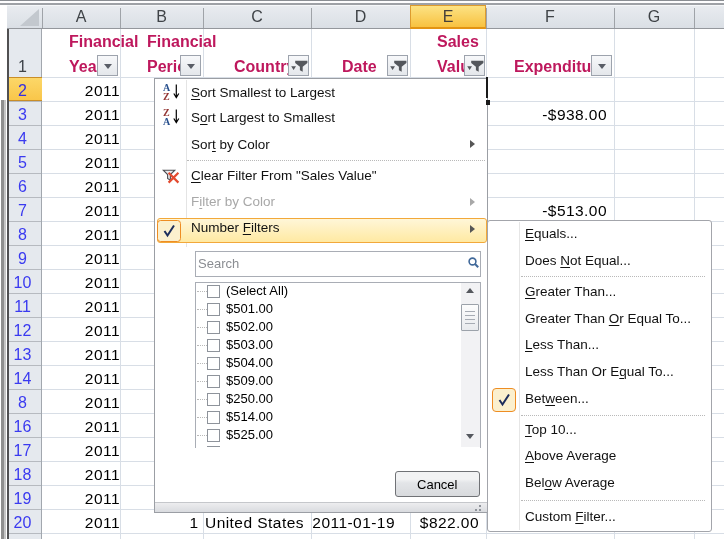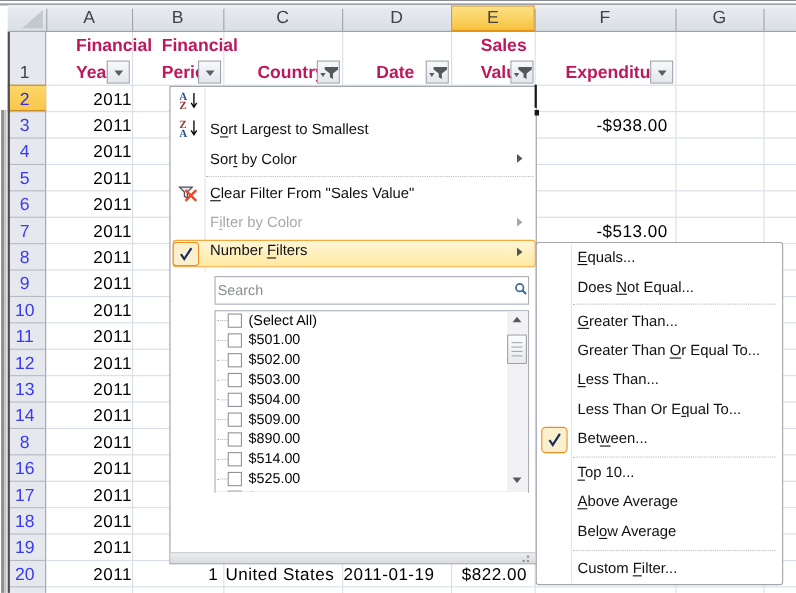--- a/index.html
+++ b/index.html
@@ -165,20 +165,21 @@
 <div class="dat" style="left:42px;top:485px;width:78px;text-align:right">2011</div>
 <div class="dat" style="left:42px;top:509px;width:78px;text-align:right">2011</div>
 <div class="dat" style="left:486px;top:101px;width:121px;text-align:right">-$938.00</div>
 <div class="dat" style="left:486px;top:197px;width:121px;text-align:right">-$513.00</div>
 <div class="dat" style="left:120px;top:509px;width:78.5px;text-align:right">1</div>
 <div class="dat" style="left:205px;top:509px;">United States</div>
 <div class="dat" style="left:299px;top:509px;width:96px;text-align:right">2011-01-19</div>
 <div class="dat" style="left:410px;top:509px;width:69px;text-align:right">$822.00</div>
 <div class="a" style="left:154px;top:78px;width:334px;height:435px;background:#fff;border:1px solid #9b9ea4;box-sizing:border-box;z-index:10">
 <div class="a" style="left:31px;top:1px;width:1px;height:167px;background:#e4e4e4"></div>
+<div class="mi" style="left:36px;top:4px"><u>S</u>ort Smallest to Largest</div>
 <div class="mi" style="left:36px;top:28.5px">S<u>o</u>rt Largest to Smallest</div>
 <div class="mi" style="left:36px;top:55.5px">Sor<u>t</u> by Color</div>
 <div class="mi" style="left:36px;top:87px"><u>C</u>lear Filter From "Sales Value"</div>
 <div class="mi" style="left:36px;top:113px;color:#a8a8a8">F<u>i</u>lter by Color</div>
 <div class="arr" style="left:315px;top:61px"></div>
 <div class="arr" style="left:315px;top:118.5px;border-left-color:#a8a8a8"></div>
 <div class="sep" style="left:32px;top:80.5px;width:298px"></div>
 <svg class="a" style="left:8px;top:3.5px" width="17" height="17" viewBox="0 0 17 17">
 <text x="0" y="8" font-family="Liberation Serif" font-size="10" font-weight="bold" fill="#264e8c">A</text>
 <text x="0" y="16.5" font-family="Liberation Serif" font-size="10" font-weight="bold" fill="#943634">Z</text>
@@ -220,36 +221,37 @@
 <div class="cb" style="left:51.5px;top:259.5px"></div>
 <div class="li" style="left:71px;top:257px">$503.00</div>
 <div class="sep" style="left:42px;top:284px;width:12px"></div>
 <div class="cb" style="left:51.5px;top:277.5px"></div>
 <div class="li" style="left:71px;top:275px">$504.00</div>
 <div class="sep" style="left:42px;top:302px;width:12px"></div>
 <div class="cb" style="left:51.5px;top:295.5px"></div>
 <div class="li" style="left:71px;top:293px">$509.00</div>
 <div class="sep" style="left:42px;top:320px;width:12px"></div>
 <div class="cb" style="left:51.5px;top:313.5px"></div>
-<div class="li" style="left:71px;top:311px">$890.00</div>
+<div class="li" style="left:71px;top:311px">$250.00</div>
 <div class="sep" style="left:42px;top:338px;width:12px"></div>
 <div class="cb" style="left:51.5px;top:331.5px"></div>
 <div class="li" style="left:71px;top:329px">$514.00</div>
 <div class="sep" style="left:42px;top:356px;width:12px"></div>
 <div class="cb" style="left:51.5px;top:349.5px"></div>
 <div class="li" style="left:71px;top:347px">$525.00</div>
 <div class="sep" style="left:42px;top:373px;width:12px"></div>
 <div class="cb" style="left:51.5px;top:366.5px"></div>
 <div class="li" style="left:71px;top:364px">$5</div>
 <div class="a" style="left:40.5px;top:368px;width:284px;height:18px;background:#fff"></div>
 <div class="a" style="left:305.5px;top:204px;width:19px;height:164px;background:#f2f2f4"></div>
 <div class="a" style="left:311px;top:208.5px;width:0;height:0;border-left:4px solid transparent;border-right:4px solid transparent;border-bottom:5px solid #55585e"></div>
 <div class="a" style="left:311px;top:354.5px;width:0;height:0;border-left:4px solid transparent;border-right:4px solid transparent;border-top:5px solid #55585e"></div>
 <div class="a" style="left:305.5px;top:225px;width:18.5px;height:27px;background:linear-gradient(#fdfdfd,#e8eaed);border:1px solid #9ca2aa;box-sizing:border-box;border-radius:1px"></div>
 <div class="a" style="left:309.5px;top:231.5px;width:10.5px;height:1.3px;background:#a6abb3;box-shadow:0 4px 0 #a6abb3, 0 8px 0 #a6abb3, 0 12px 0 #a6abb3"></div>
+<div class="a" style="left:239.5px;top:391.5px;width:85.5px;height:26px;line-height:26px;text-align:center;background:linear-gradient(#f2f3f4 30%,#e3e5e8 45%,#d8dadd);border:1px solid #707276;border-radius:3px;box-sizing:border-box;font-size:13px;color:#000">Cancel</div>
 <div class="a" style="left:0px;top:422.5px;width:332px;height:10.5px;background:linear-gradient(#ededef,#d9dbdf);border-top:1px solid #c5c7cb;box-sizing:border-box"></div>
 <div class="a" style="left:324px;top:430px;width:2px;height:2px;background:#8f939a;box-shadow:-4px 0 0 #8f939a,0 -4px 0 #8f939a"></div>
 </div>
 <div class="a" style="left:487px;top:220px;width:224.5px;height:311.5px;background:#fff;border:1px solid #a3a5ab;border-radius:3px;box-sizing:border-box;z-index:11">
 <div class="a" style="left:31px;top:1px;width:1px;height:308px;background:#e6e6e6"></div>
 <div class="mi" style="left:37px;top:3px"><u>E</u>quals...</div>
 <div class="mi" style="left:37px;top:29.5px">Does <u>N</u>ot Equal...</div>
 <div class="mi" style="left:37px;top:61px"><u>G</u>reater Than...</div>
 <div class="mi" style="left:37px;top:87.5px">Greater Than <u>O</u>r Equal To...</div>
 <div class="mi" style="left:37px;top:114px"><u>L</u>ess Than...</div>

